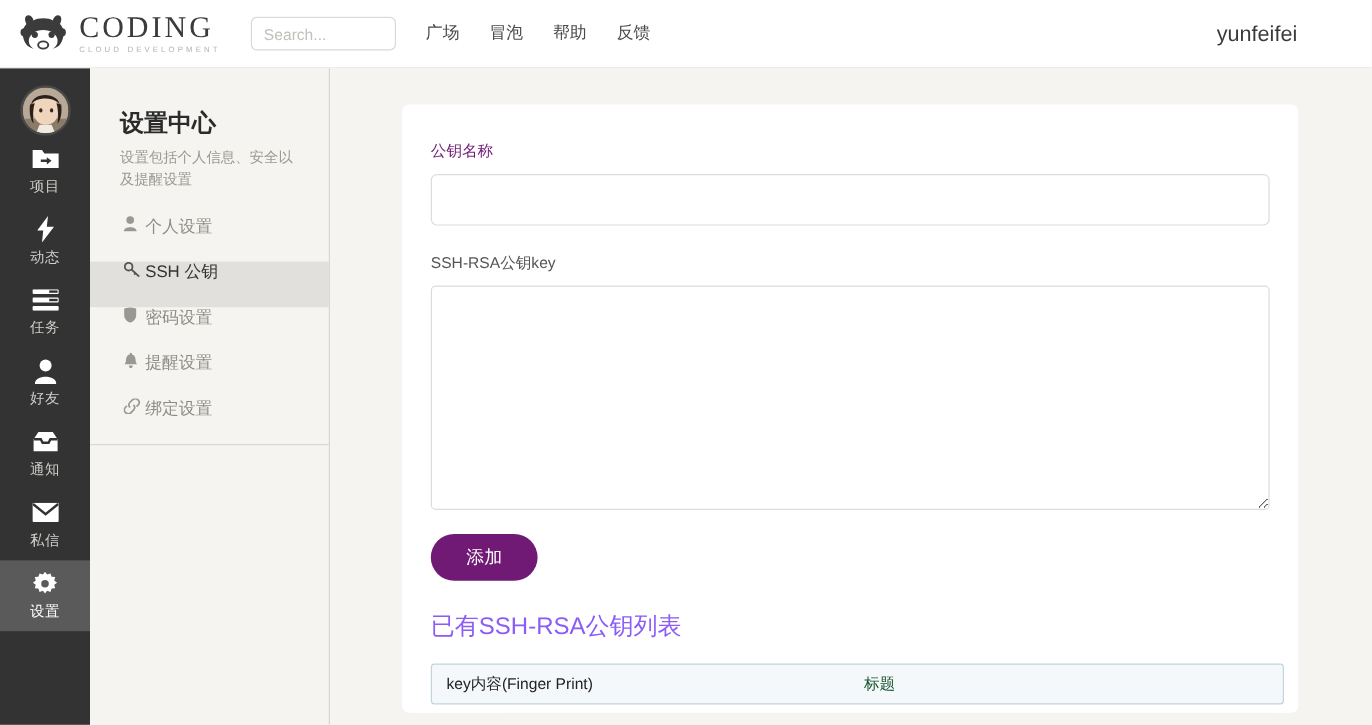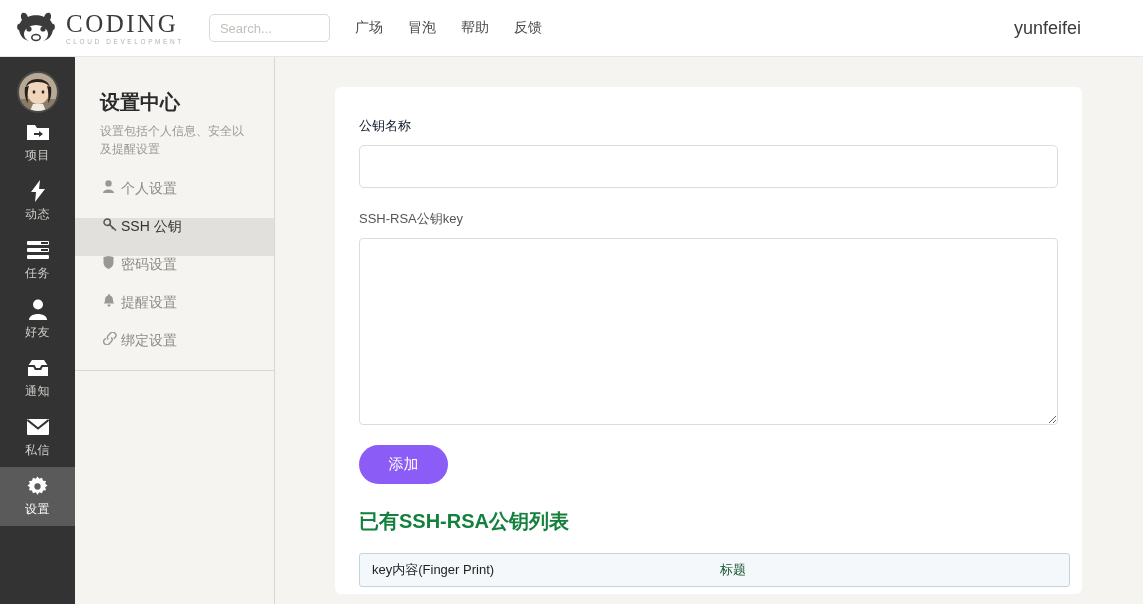--- a/index.html
+++ b/index.html
@@ -117,21 +117,21 @@
     background: #f5f4f0;
     overflow: hidden;
   }
   .card {
     position: absolute; left: 59px; top: 30px;
     width: 747px; height: 507px;
     background: #ffffff;
     border-radius: 6px;
   }
   .field-label {
-    font-size: 13px; color: #0f172a;
+    font-size: 13px; color: #701a75;
     margin-left: 24px; margin-top: 30px;
   }
   .text-input {
     display: block;
     margin: 10px 0 0 24px;
     width: 699px; height: 43px;
     border: 1px solid #dedcd7; border-radius: 5px;
     background: #fff; outline: none;
     font-size: 14px; color: #333;
     padding: 0 10px;
@@ -148,27 +148,27 @@
     border: 1px solid #dedcd7; border-radius: 4px;
     background: #fff; outline: none; resize: both;
     font-size: 14px; color: #333;
     padding: 8px 10px;
     font-family: "Liberation Sans", sans-serif;
   }
   .add-btn {
     display: block;
     margin: 20px 0 0 24px;
     width: 89px; height: 39px;
-    background: #8b5cf6; color: #fff;
+    background: #701a75; color: #fff;
     border: none; border-radius: 20px;
     font-size: 15px; cursor: pointer;
     font-family: "Liberation Sans", sans-serif;
   }
   .list-heading {
-    font-size: 20px; font-weight: bold; color: #15803d;
+    font-size: 20px; font-weight: normal; color: #8b5cf6;
     margin: 24px 0 0 24px;
   }
   .key-table {
     margin: 18px 0 0 24px;
     width: 711px;
     border: 1px solid #c2d4dc;
     border-radius: 3px;
     background: #f4f8fa;
   }
   .kt-row { display: flex; height: 32px; align-items: center; }

